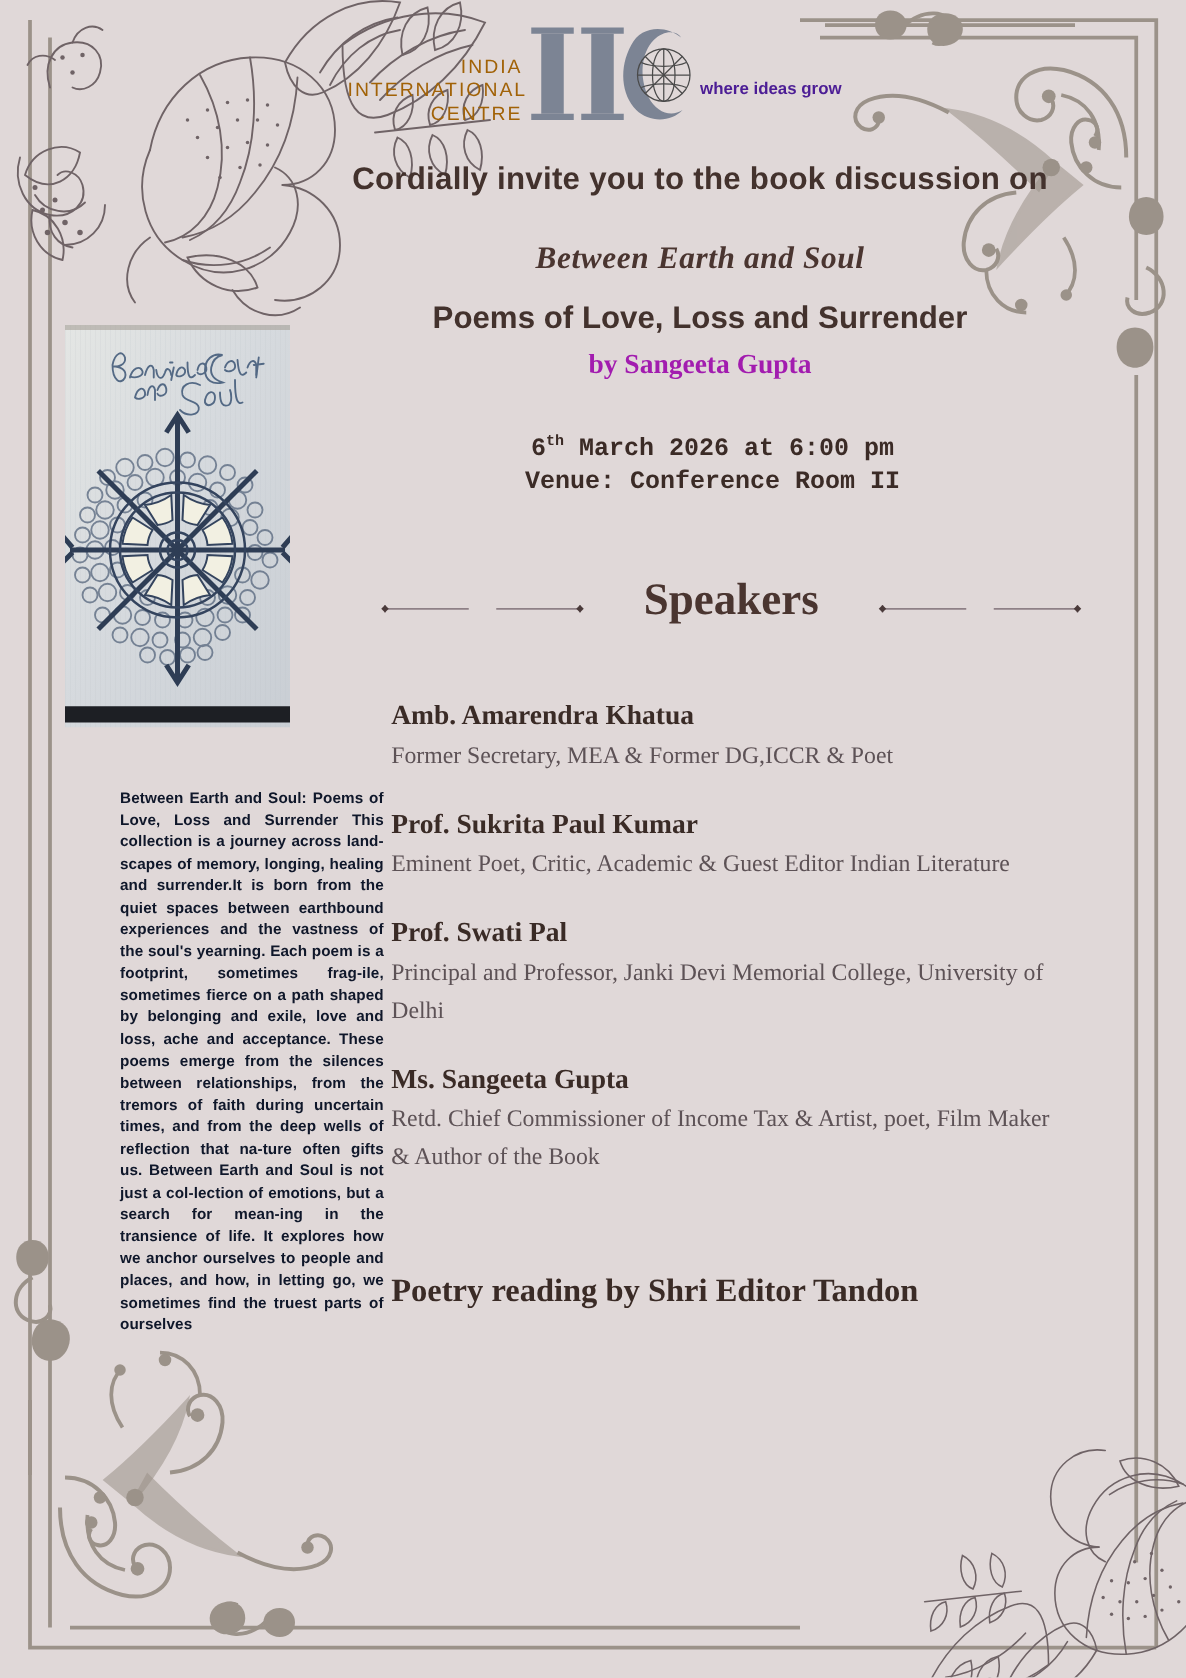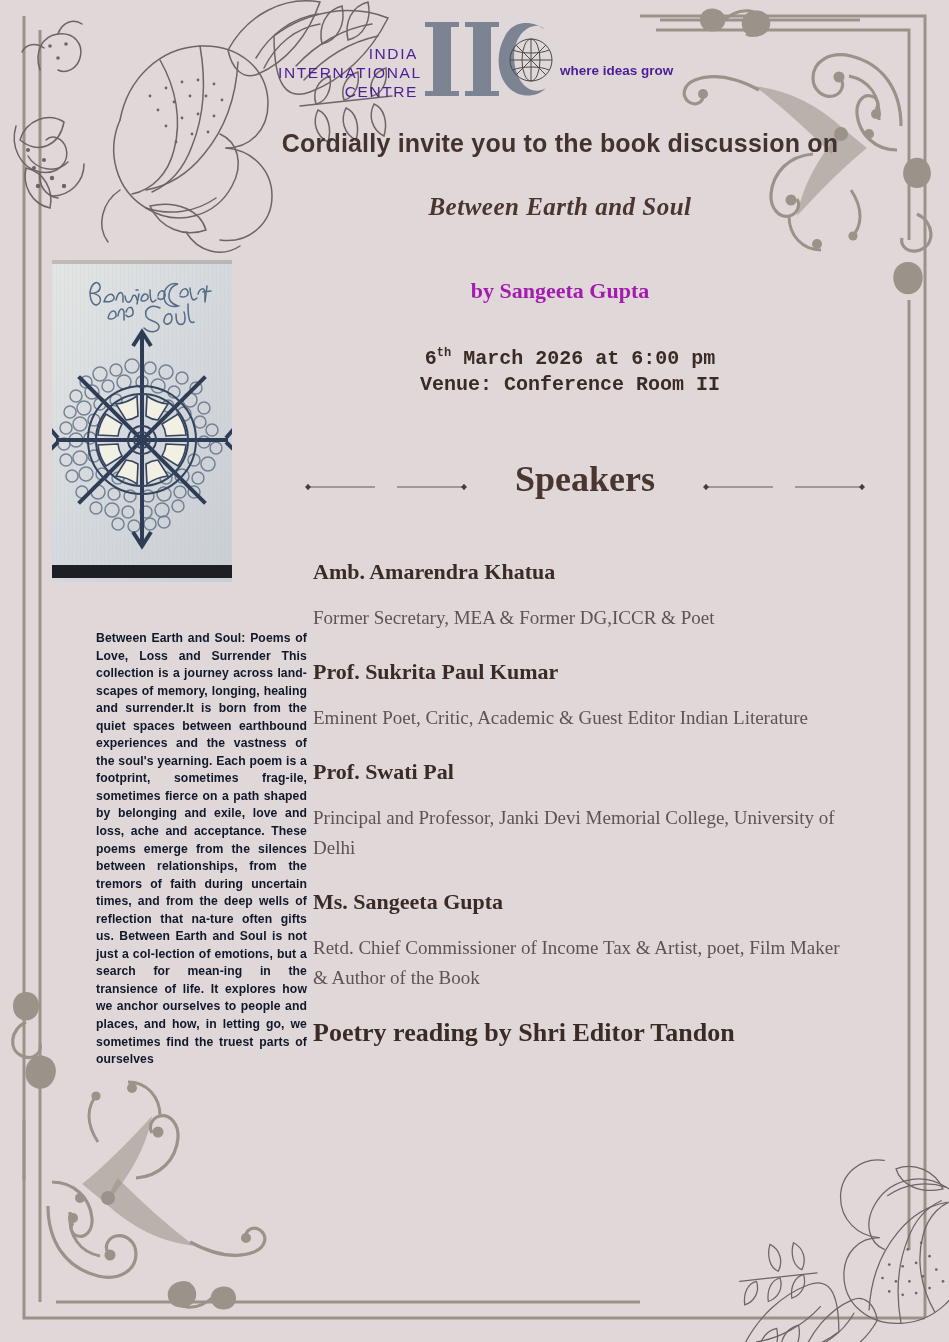--- a/index.html
+++ b/index.html
@@ -11,21 +11,21 @@
     position:relative;
   }
   .page{position:absolute;inset:0;background:#e0d8d8;}
 
   
   .frame-svg{position:absolute;inset:0;width:949px;height:1342px;pointer-events:none;}
 
   
   .logo-wrap{position:absolute;left:278px;top:18px;width:400px;height:94px;}
   .logo-words{position:absolute;left:0;top:26px;width:140px;text-align:right;
-    font-size:15.5px;letter-spacing:1.6px;line-height:19px;color:#4c1d95;}
+    font-size:15.5px;letter-spacing:1.6px;line-height:19px;color:#a16207;}
   .logo-mark{position:absolute;left:143px;top:0;}
   .logo-tag{position:absolute;left:282px;top:45px;font-size:13.5px;font-weight:bold;color:#4c1d95;white-space:nowrap;}
 
   
   .invite-line{position:absolute;left:180px;top:129px;width:760px;text-align:center;
     font-size:25px;font-weight:bold;color:#43322d;letter-spacing:.2px;}
   .book-title{position:absolute;left:180px;top:193px;width:760px;text-align:center;
     font-family:"Liberation Serif",serif;font-weight:bold;font-style:italic;
     font-size:25px;color:#4a3530;letter-spacing:.5px;}
   .book-sub{position:absolute;left:180px;top:240px;width:760px;text-align:center;
@@ -43,21 +43,21 @@
   .rule{position:absolute;top:24px;height:10px;}
   .rule.left{left:8px;width:166px;}
   .rule.right{left:406px;width:166px;}
 
   
   .speakers{position:absolute;left:313px;top:558px;width:540px;}
   .sp{margin-bottom:25px;}
   .sp-name{font-family:"Liberation Serif",serif;font-weight:bold;font-size:22px;
     color:#3a2b26;line-height:28px;}
   .sp-role{font-family:"Liberation Serif",serif;font-size:19px;color:#5d5256;
-    line-height:30px;margin-top:17px;}
+    line-height:30px;margin-top:4px;}
   .poetry{position:absolute;left:313px;top:1018px;width:560px;
     font-family:"Liberation Serif",serif;font-weight:bold;font-size:26px;color:#3a2b26;}
 
   
   .cover{position:absolute;left:52px;top:260px;width:180px;height:322px;}
 
   
   .blurb{position:absolute;left:52px;top:630px;width:211px;
     font-size:12.2px;font-weight:bold;line-height:17.55px;color:#0f172a;
     text-align:justify;letter-spacing:.1px;margin-left:44px;}
@@ -310,20 +310,21 @@
         <line x1="125" y1="27" x2="95" y2="57"></line>
         <path d="M92,32 C100,36 120,36 128,32"></path>
         <path d="M92,52 C100,48 120,48 128,52"></path>
       </g>
     </svg>
     <div class="logo-tag">where ideas grow</div>
   </div>
 
   <div class="invite-line">Cordially invite you to the book discussion on</div>
   <div class="book-title">Between Earth and  Soul</div>
+  <div class="book-sub">Poems of Love, Loss and Surrender</div>
   <div class="book-author">by Sangeeta Gupta</div>
 
   <div class="when">
     <div>
       <span>6</span><sup>th</sup><span> March 2026 at 6:00 pm</span>
     </div>
     <div>Venue: Conference Room II</div>
   </div>
 
   <div class="speakers-row">

